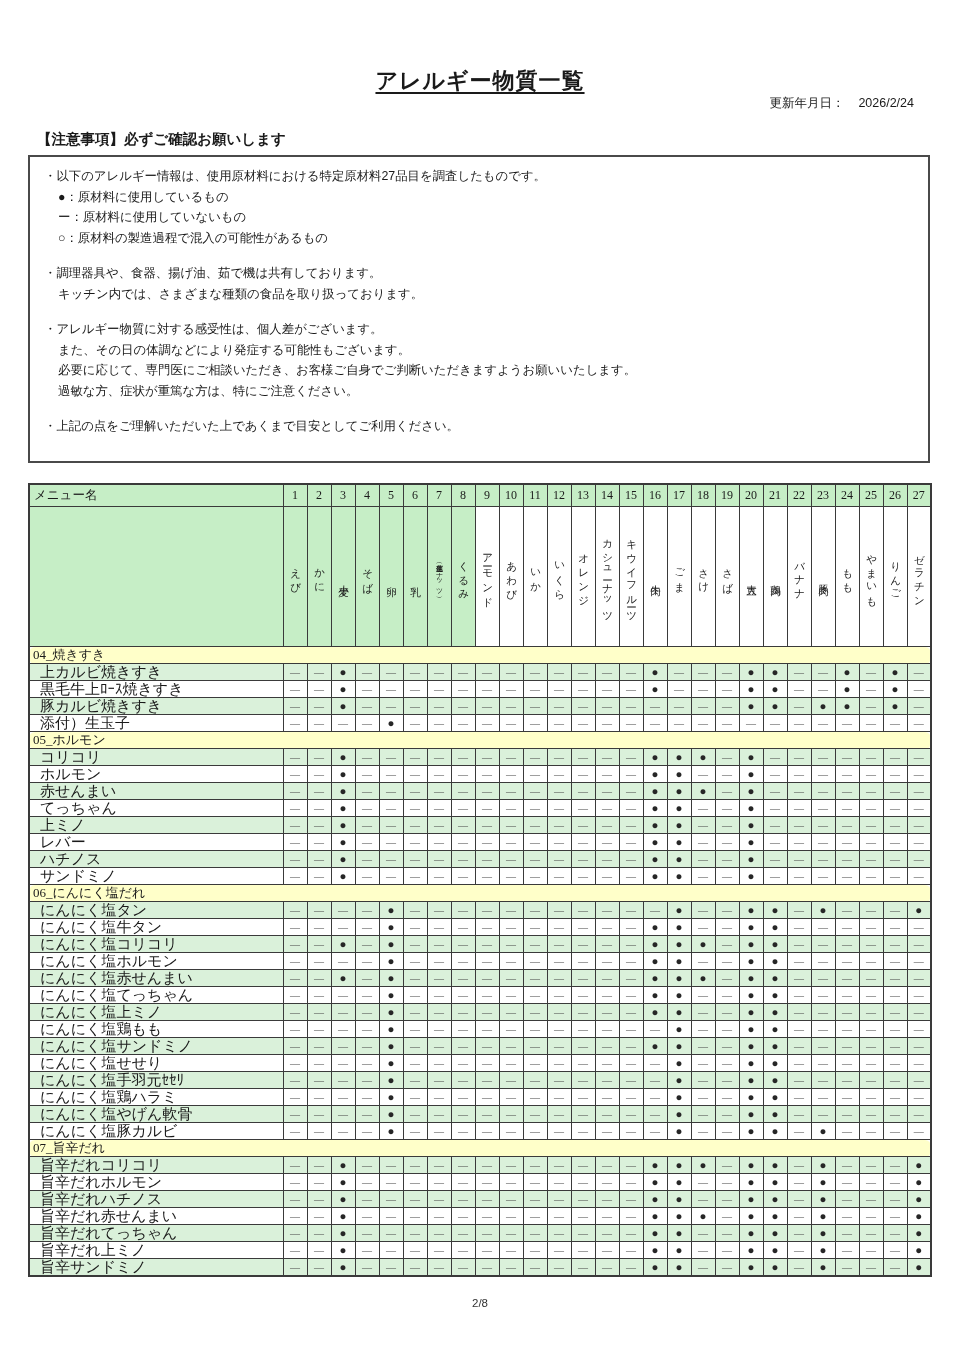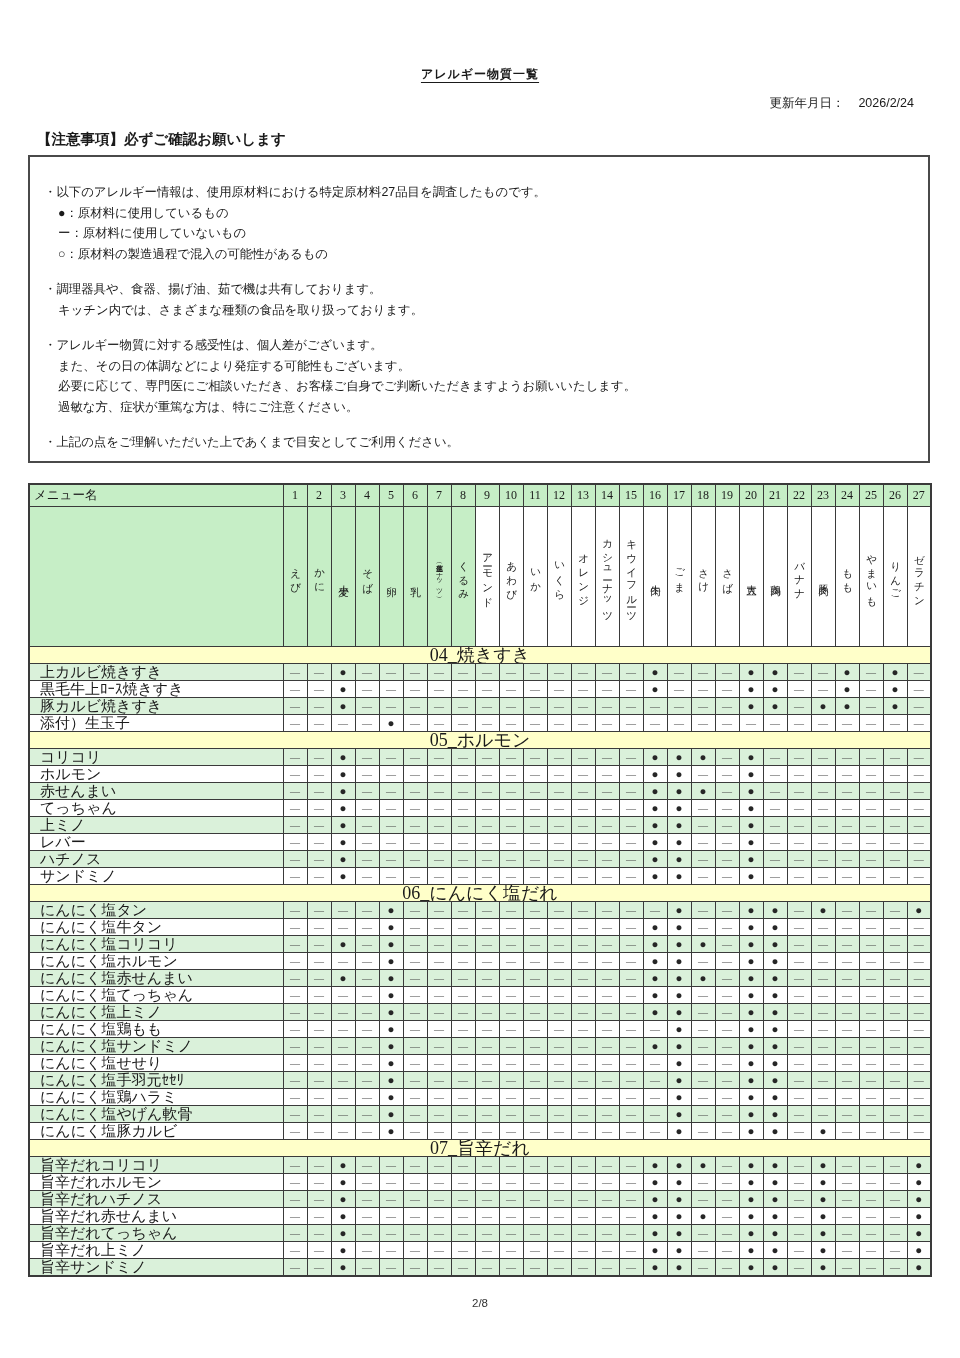--- a/index.html
+++ b/index.html
@@ -11,33 +11,33 @@
     --dash:#4d4d4d;
   }
   *{box-sizing:border-box;margin:0;padding:0;}
   html,body{background:#fff;}
   body{
     width:960px;height:1358px;position:relative;
     font-family:"Liberation Sans",sans-serif;color:#1a1a1a;
   }
   .page-title{
     position:absolute;top:66px;left:0;width:100%;text-align:center;
-    font-size:12px;font-weight:bold;letter-spacing:1px;
+    font-size:22px;font-weight:bold;letter-spacing:1px;
   }
   .page-title span{text-decoration:underline;text-underline-offset:4px;}
   .updated{
     position:absolute;top:95px;right:46px;font-size:12.5px;
   }
   .updated .lbl{margin-right:14px;}
   .notice-heading{
     position:absolute;top:130px;left:37px;font-size:14.5px;font-weight:bold;
   }
   .notice-box{
     position:absolute;top:155px;left:28px;width:902px;height:308px;
-    border:2px solid #4a4a4a;padding:25px 12px;font-size:12.4px;line-height:20.5px;
+    border:2px solid #4a4a4a;padding:9px 12px;font-size:12.4px;line-height:20.5px;
   }
   .notice-para{margin-bottom:15px;}
   .notice-para:last-child{margin-bottom:0;}
   .n-line{padding-left:16px;white-space:nowrap;}
   .n-line.bullet{padding-left:2px;}
   .tablewrap{position:absolute;top:483px;left:28px;}
   table{
     border-collapse:collapse;table-layout:fixed;
     border:2px solid var(--border);
     font-family:Liberation Serif, serif;
@@ -58,22 +58,22 @@
     height:140px;background:#fff;text-align:center;vertical-align:middle;
     font-size:10.5px;line-height:12px;padding:2px 0;
   }
   th.vname.hl{background:var(--header-green);}
   th.vname .vtxt{
     writing-mode:vertical-rl;text-orientation:mixed;
     display:inline-block;max-height:136px;letter-spacing:2px;
   }
   th.vname.small .vtxt{font-size:7px;letter-spacing:0;}
   tr.section td{
-    background:var(--section-yellow);text-align:center;font-size:18px;
-    font-weight:500;height:17px;padding:0 3px;line-height:16px;
+    background:var(--section-yellow);text-align:left;font-size:13px;
+    font-weight:500;height:17px;padding:0 3px;line-height:16px;border-radius:6px;
   }
   td.mname{
     text-align:left;font-size:15px;padding:0 10px;height:17px;line-height:16px;
     white-space:nowrap;
   }
   tr.green td{background:var(--row-green);}
   tr.white td{background:#ffffff;}
   td.cell{text-align:center;height:17px;line-height:15px;}
   td.cell.dash{font-size:10px;color:var(--dash);}
   td.cell.dot{font-size:11.5px;color:var(--mark);}

